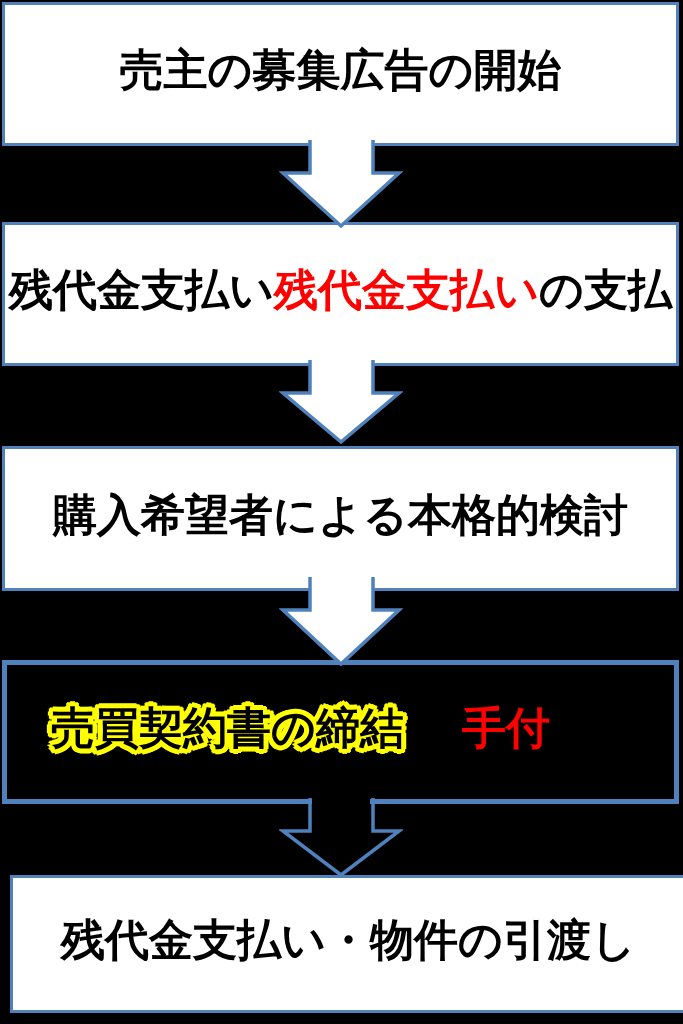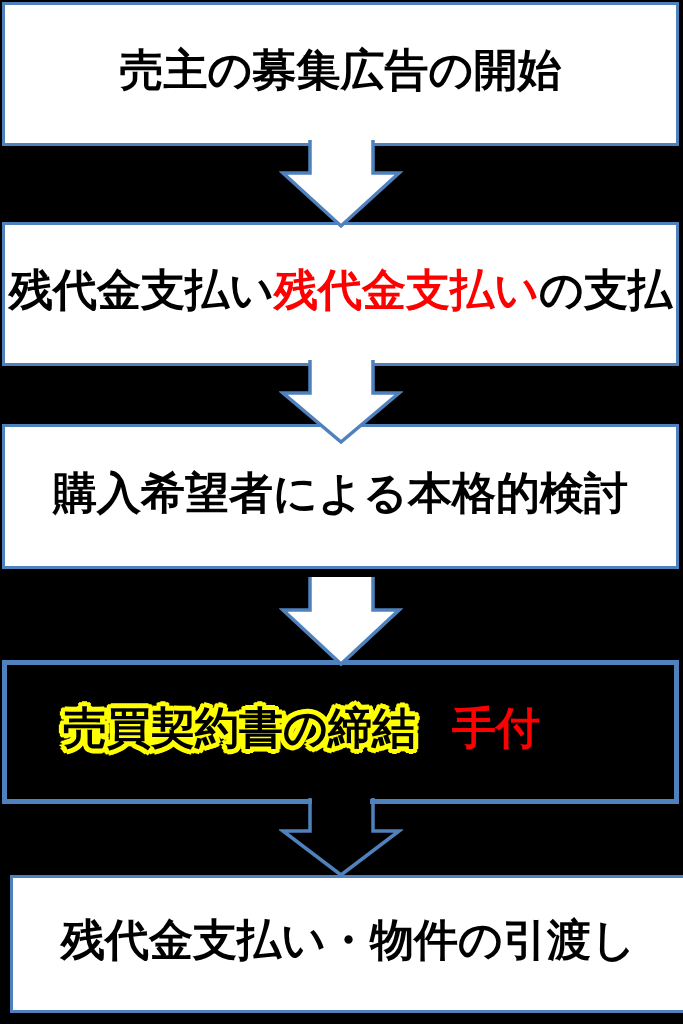--- a/index.html
+++ b/index.html
@@ -45,30 +45,30 @@
       4px 0 var(--glow-yellow), -4px 0 var(--glow-yellow),
       0 4px var(--glow-yellow), 0 -4px var(--glow-yellow),
       3px 3px var(--glow-yellow), -3px 3px var(--glow-yellow),
       3px -3px var(--glow-yellow), -3px -3px var(--glow-yellow),
       2px 2px var(--glow-yellow), -2px 2px var(--glow-yellow),
       2px -2px var(--glow-yellow), -2px -2px var(--glow-yellow),
       0 0 3px var(--glow-yellow);
   }
   #b1{top:2px;height:144px;}
   #b2{top:222px;height:144px;}
-  #b3{top:424px;height:145px;}
+  #b3{top:446px;height:145px;}
   #b4{
     top:660px;height:144px;
     background:transparent;
     border-width:5px;
     justify-content:flex-start;
-    padding-left:56px;
+    padding-left:44px;
   }
   #b5{top:875px;height:138px;margin-left:8px;}
-  .deposit{margin-left:36px;}
+  .deposit{margin-left:58px;}
   .arrow{
     position:absolute;left:279px;width:124px;
     z-index:2;
   }
   #a1{top:140px;height:90px;}
   #a2{top:360px;height:90px;}
   #a3{top:577px;height:91px;}
   #a4{top:798px;height:84px;}
   .arrow path{stroke:var(--border-blue);stroke-width:3.5;stroke-linejoin:miter;}
   .arrow .white-fill{fill:var(--box-fill);}

